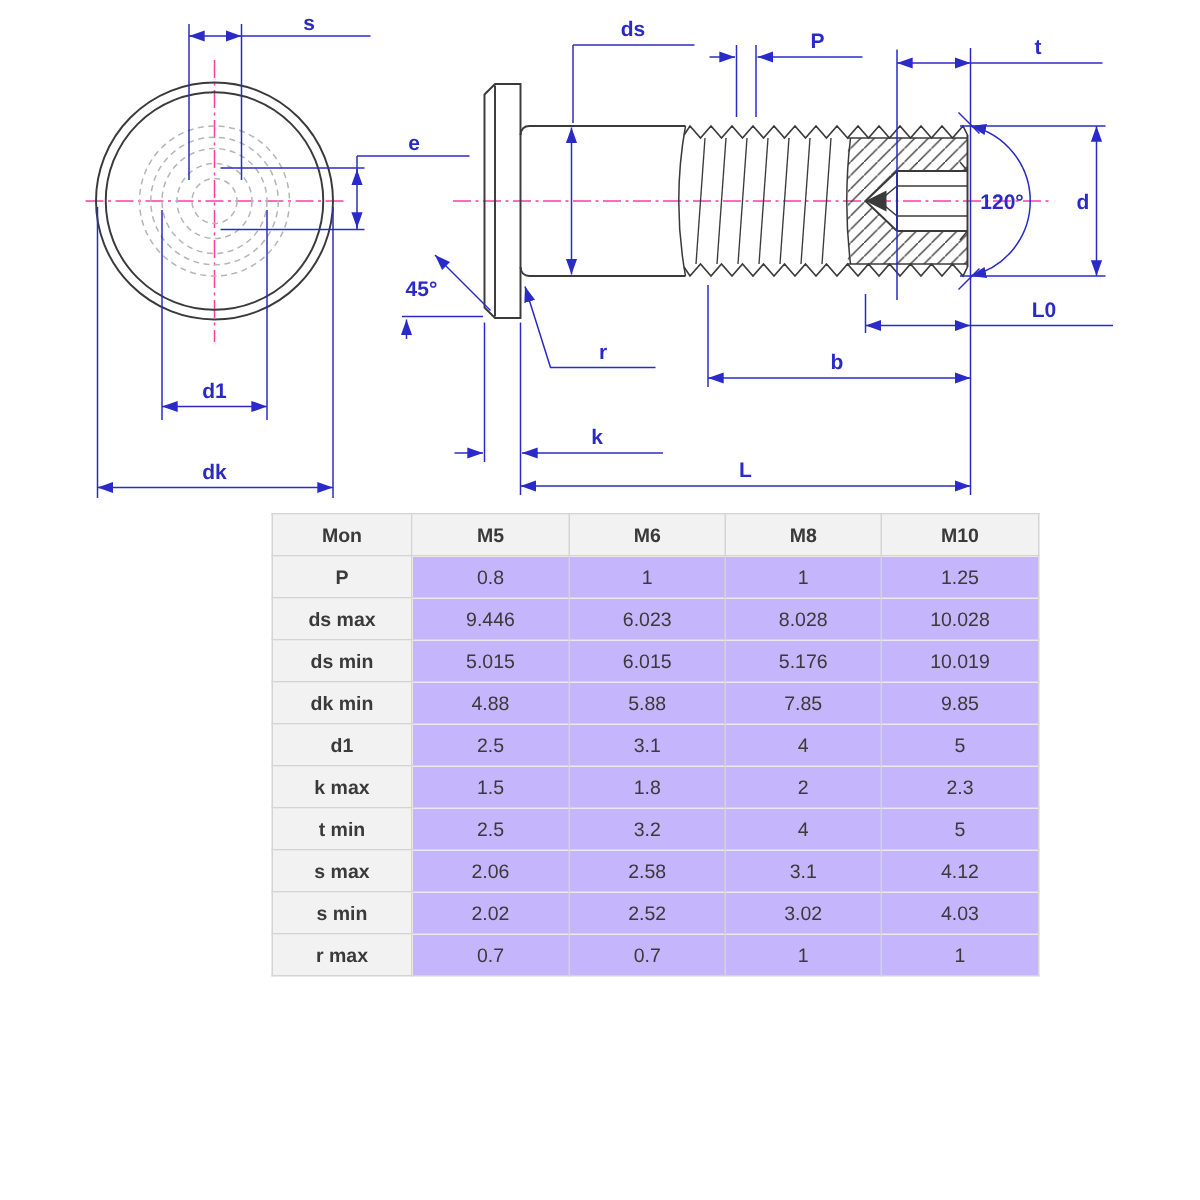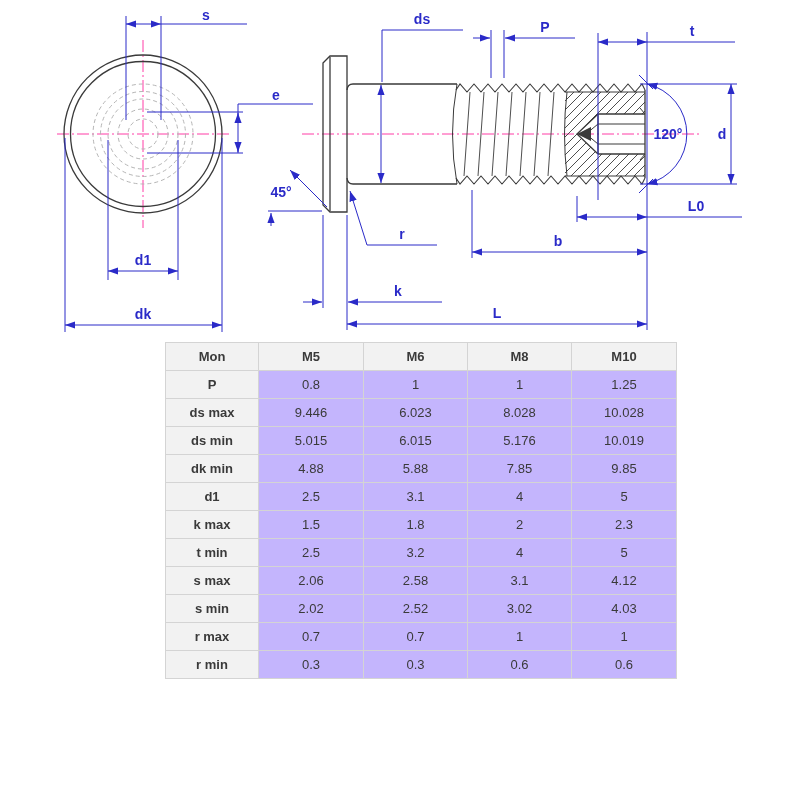--- a/index.html
+++ b/index.html
@@ -1,21 +1,21 @@
 <!DOCTYPE html>
 <html><head>
 <meta charset="utf-8">
 <style>
   html,body{margin:0;padding:0;background:#ffffff;}
   body{width:800px;height:800px;position:relative;font-family:"Liberation Sans",sans-serif;}
   #drawing{position:absolute;left:0;top:0;}
   .dim-label{font-family:"Liberation Sans",sans-serif;font-size:14px;font-weight:700;fill:#2a2ac8;}
   .tbl-wrap{position:absolute;left:165px;top:342px;}
   table.spec{border-collapse:collapse;table-layout:fixed;width:511px;color:#3a3a3a;
-             font-family:"Liberation Sans",sans-serif;font-size:13px;}
+             font-family:"Liberation Sans",sans-serif;font-size:13px;margin-left:16px;}
   table.spec th,table.spec td{border:1px solid #d4d4d4;height:27px;text-align:center;
              vertical-align:middle;padding:0;overflow:hidden;}
   table.spec thead th{background:#f2f2f2;font-weight:700;}
   table.spec tbody th{background:#f2f2f2;font-weight:700;}
   table.spec td{background:#c4b5fd;font-weight:400;}
 </style>
 </head>
 <body>
 
 <svg id="drawing" width="800" height="342" viewBox="0 0 800 342">
@@ -271,22 +271,15 @@
         <td>3.02</td>
         <td>4.03</td>
       </tr>
       <tr>
         <th>r max</th>
         <td>0.7</td>
         <td>0.7</td>
         <td>1</td>
         <td>1</td>
       </tr>
-      <tr>
-        <th>r min</th>
-        <td>0.3</td>
-        <td>0.3</td>
-        <td>0.6</td>
-        <td>0.6</td>
-      </tr>
     </tbody>
   </table>
 </div>
 
 </body></html>

